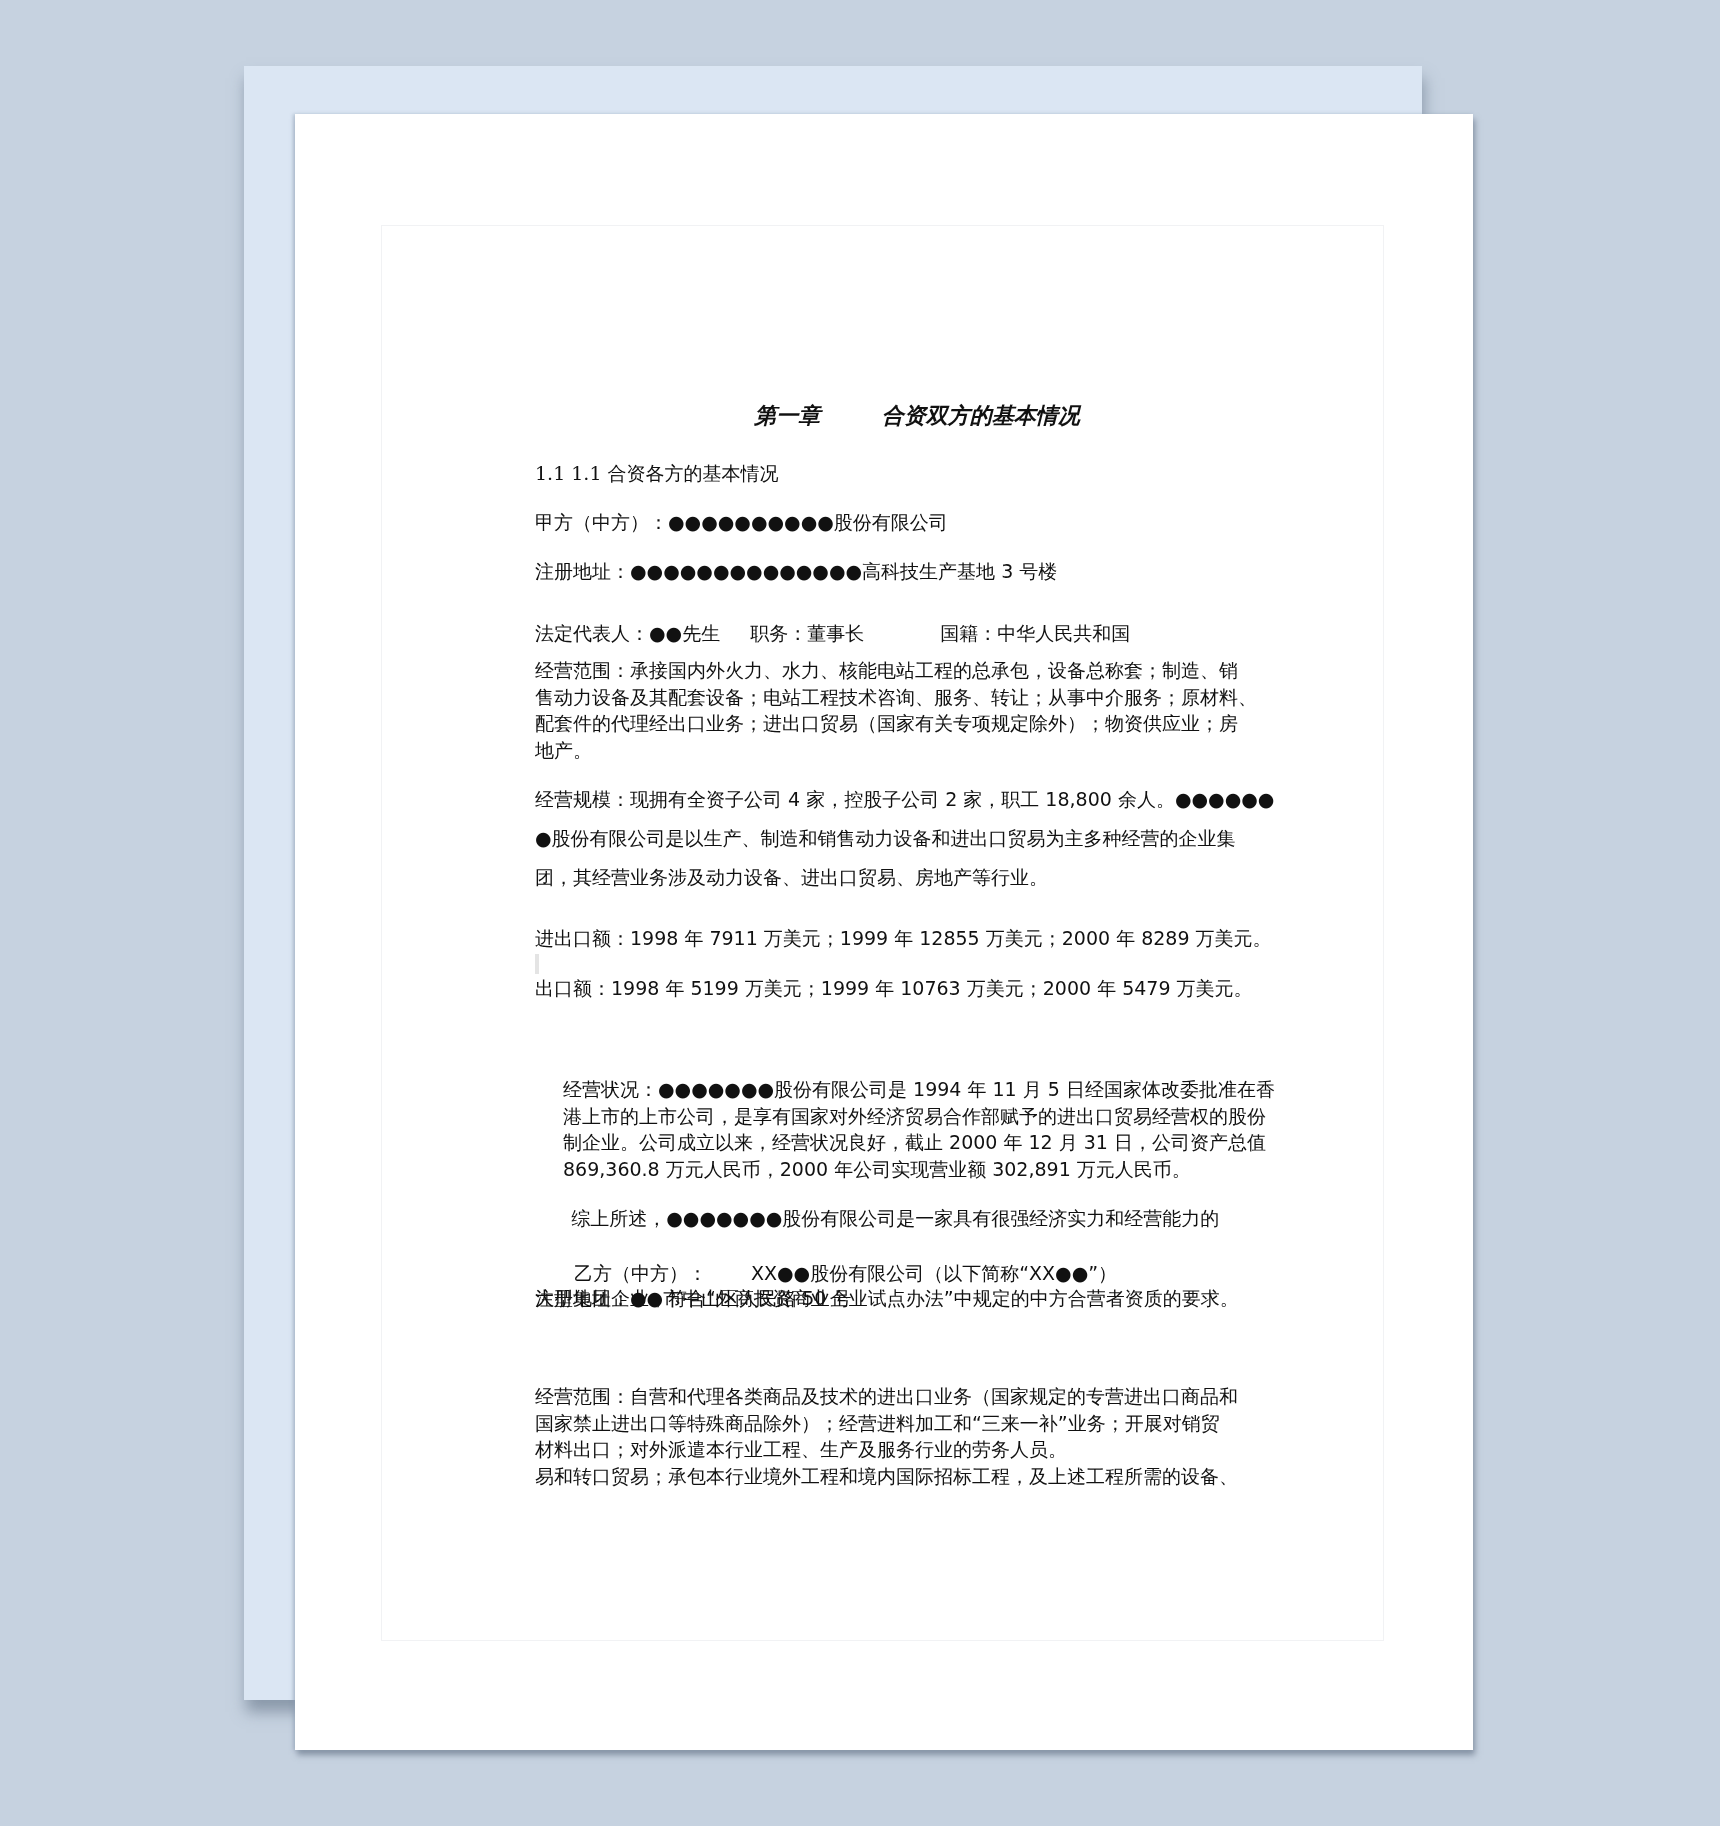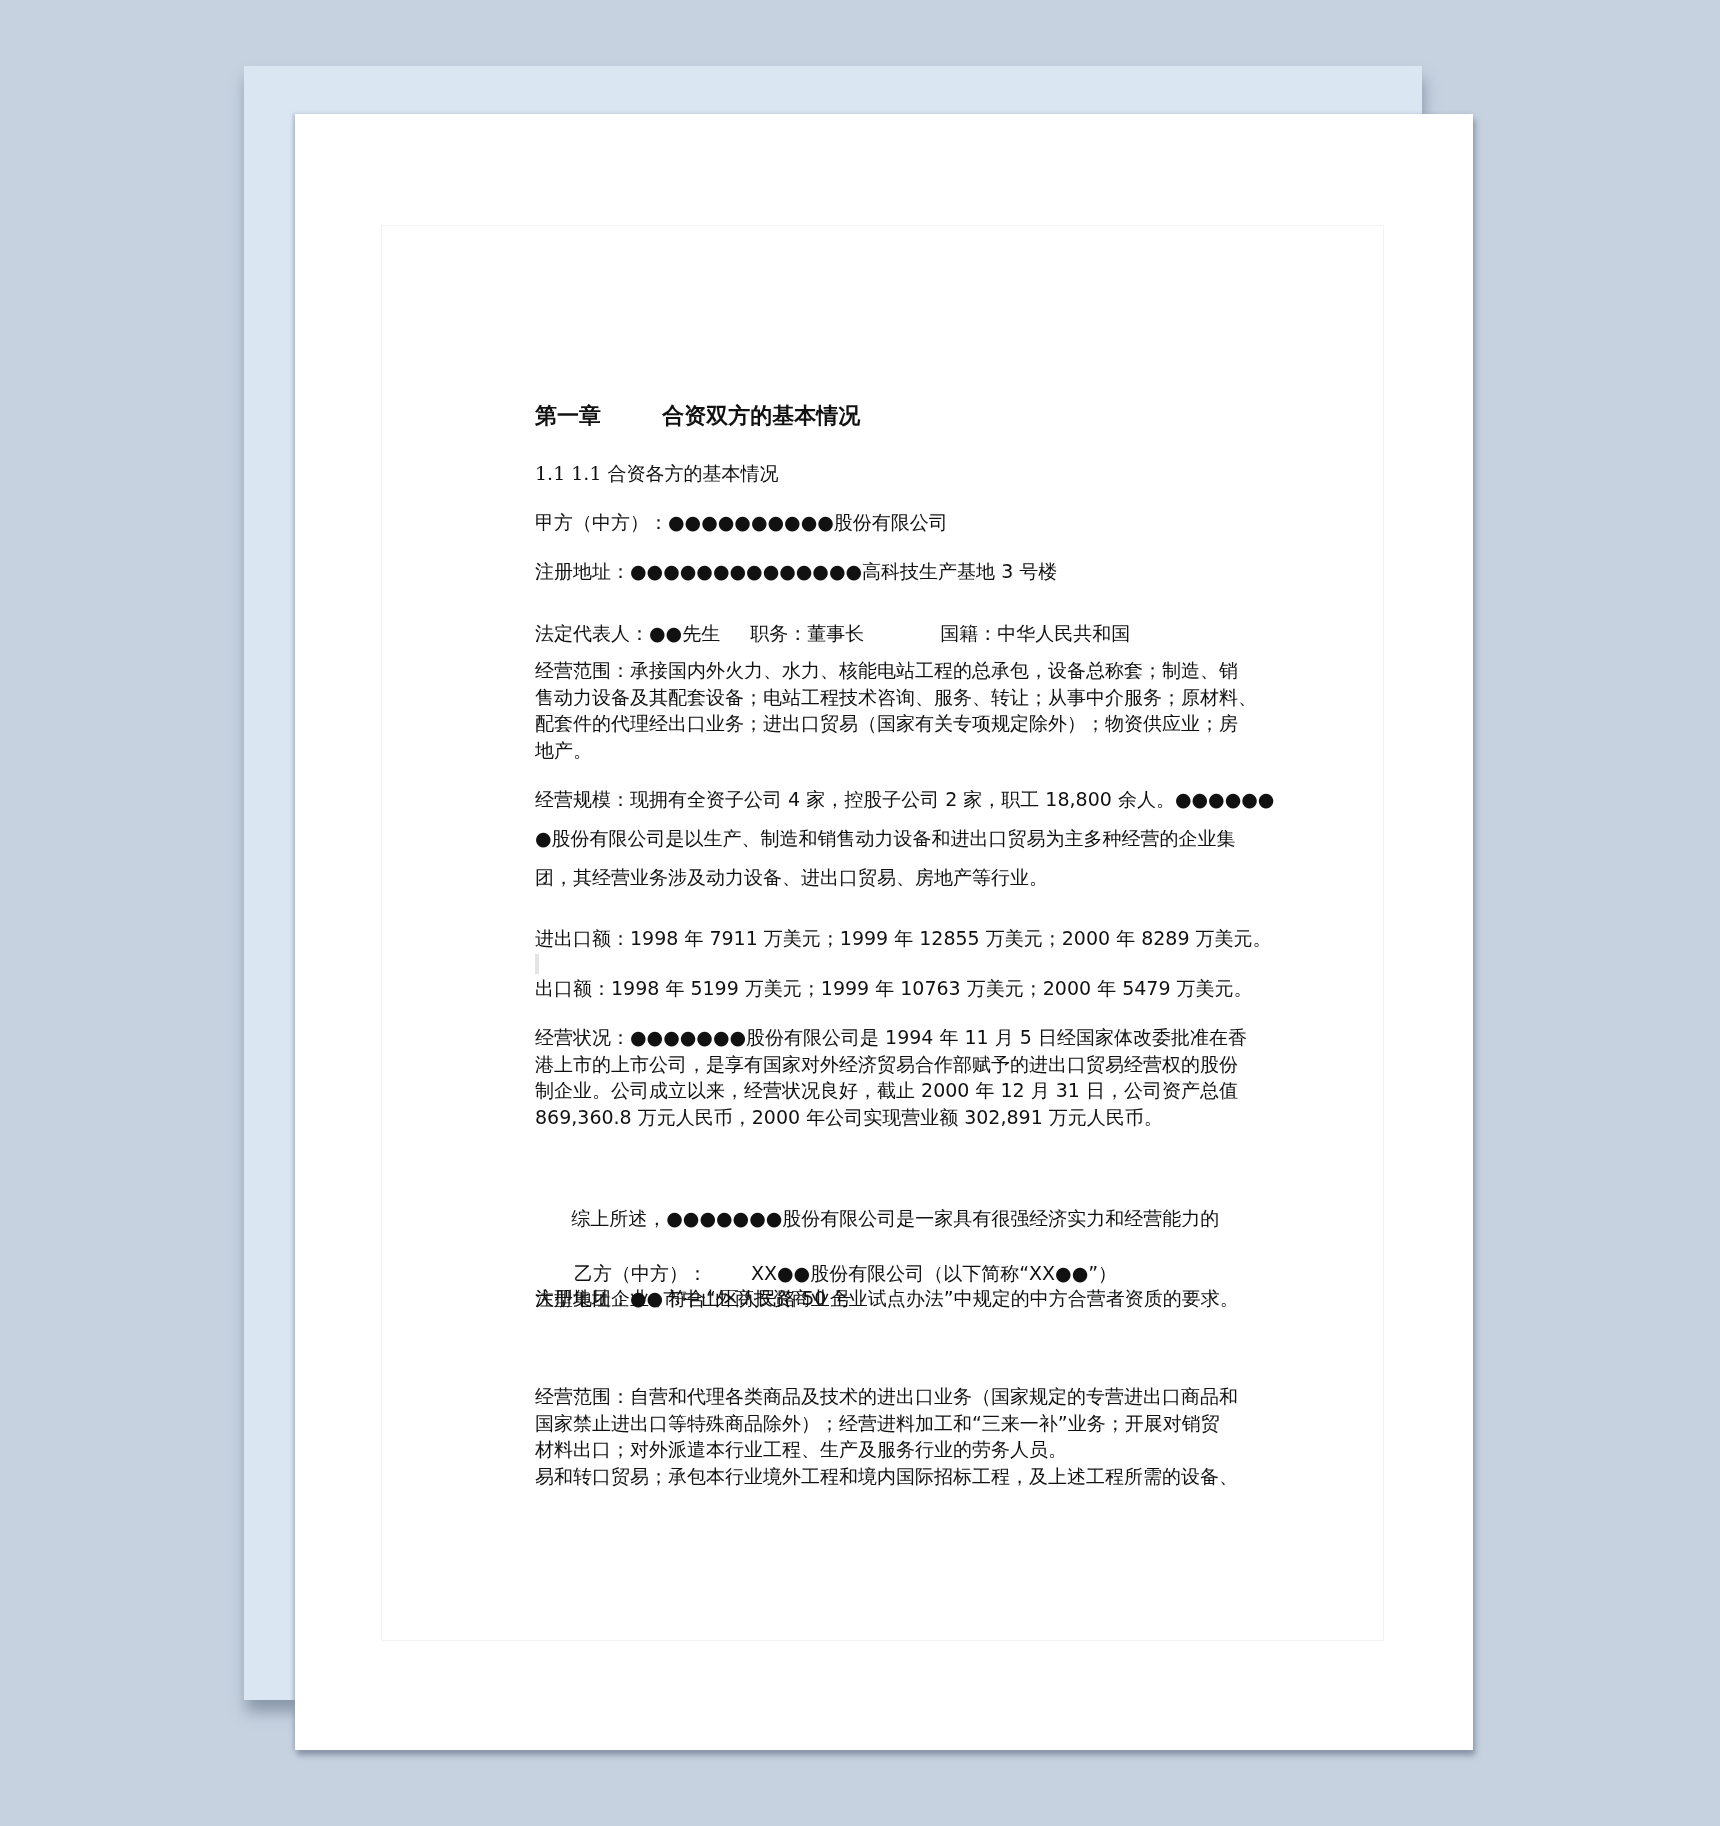--- a/index.html
+++ b/index.html
@@ -23,22 +23,22 @@
   .inner-frame {
     position: absolute; left: 86px; top: 111px; width: 1001px; height: 1414px;
     border: 1px solid #f1f2f4;
   }
   .line {
     position: absolute; left: 240px; width: 740px;
     font-size: 19px; line-height: 26px; white-space: nowrap;
     letter-spacing: 0px;
   }
   .title {
-    position: absolute; left: 240px; width: 740px; text-align: left;
-    font-size: 22px; font-weight: bold; line-height: 30px; white-space: pre;
+    position: absolute; left: 252px; width: 740px; text-align: center;
+    font-size: 22px; font-weight: bold; line-height: 30px; white-space: pre; font-style: italic;
   }
   .sub { font-family: "DejaVu Serif", "Liberation Serif", serif; }
   .gap { display: inline-block; }
   .cursor-mark {
     position: absolute; left: 240px; width: 4px; height: 20px; background: #e4e4e4;
   }
   .para { position: absolute; left: 240px; width: 740px; font-size: 19px; line-height: 26.5px; }
   .para .row { white-space: nowrap; height: 26.5px; }
   .para.wide .row { height: 39px; line-height: 39px; }
 </style>
@@ -76,21 +76,21 @@
   <div class="para wide" style="top:666px;">
     <div class="row">经营规模：现拥有全资子公司 4 家，控股子公司 2 家，职工  18,800 余人。●●●●●●</div>
     <div class="row">●股份有限公司是以生产、制造和销售动力设备和进出口贸易为主多种经营的企业集</div>
     <div class="row">团，其经营业务涉及动力设备、进出口贸易、房地产等行业。</div>
   </div>
 
   <div class="line" style="top:811px;">进出口额：1998 年 7911 万美元；1999 年 12855 万美元；2000 年 8289 万美元。</div>
   <div class="cursor-mark" style="top:840px;"></div>
   <div class="line" style="top:861px;">出口额：1998 年 5199 万美元；1999 年 10763 万美元；2000 年 5479 万美元。</div>
 
-  <div class="para" style="top:910px;">
+  <div class="para" style="top:962px;margin-left:28px;">
     <div class="row">经营状况：●●●●●●●股份有限公司是 1994 年 11 月 5 日经国家体改委批准在香</div>
     <div class="row">港上市的上市公司，是享有国家对外经济贸易合作部赋予的进出口贸易经营权的股份</div>
     <div class="row">制企业。公司成立以来，经营状况良好，截止 2000 年 12 月 31 日，公司资产总值</div>
     <div class="row">869,360.8 万元人民币，2000 年公司实现营业额 302,891 万元人民币。</div>
   </div>
 
   <div class="para" style="top:1038px; white-space:pre;">
     <div class="row" style="white-space:pre;">      综上所述，●●●●●●●股份有限公司是一家具有很强经济实力和经营能力的</div>
     <div class="row">大型集团企业，符合“外商投资商业企业试点办法”中规定的中方合营者资质的要求。</div>
   </div>

